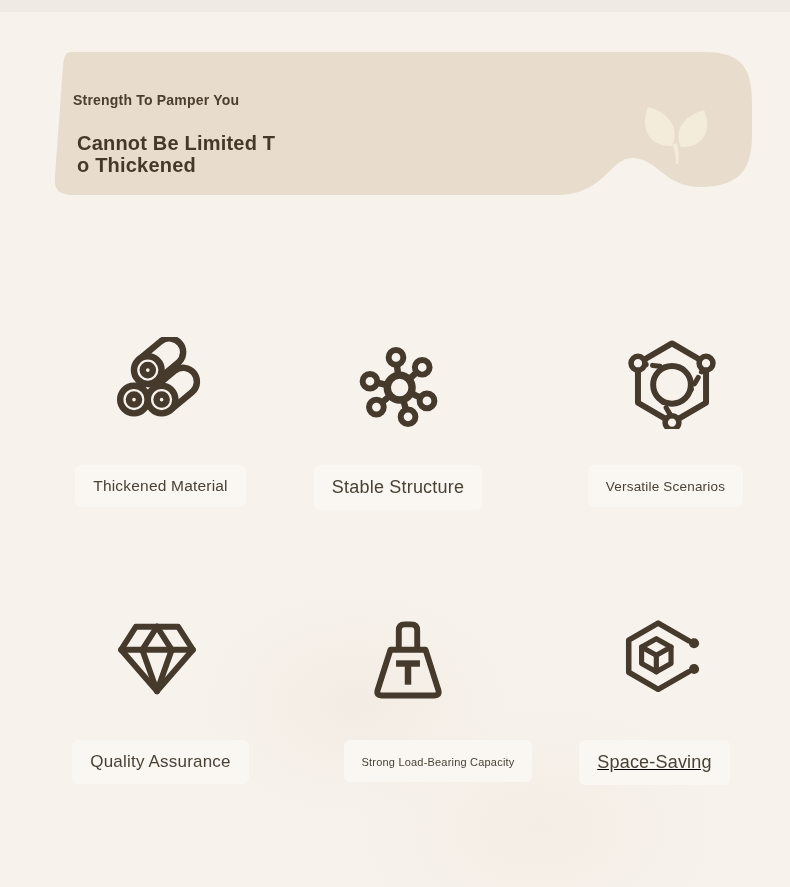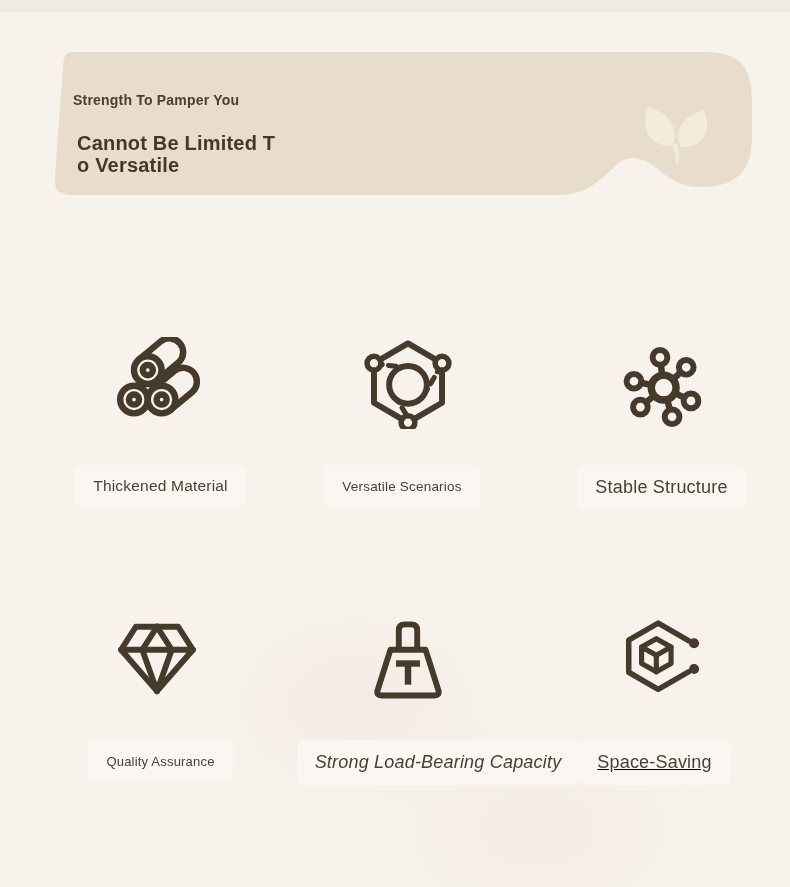--- a/index.html
+++ b/index.html
@@ -46,22 +46,22 @@
     margin-top:36px;
     background:var(--label-card,#faf7f2);
     border-radius:6px;
     padding:12px 18px;
     white-space:nowrap;
   }
   .label { color:var(--label,#4a4135); letter-spacing:0.2px; }
   .f1 .label-card { transform:translateX(16px); }  .f1 .label { font-size:15.5px; }
   .f2 .label-card { transform:translateX(-6px); }  .f2 .label { font-size:13.5px; }
   .f3 .label-card { transform:translateX(-10px); } .f3 .label { font-size:18px; }
-  .f4 .label-card { transform:translateX(16px); }  .f4 .label { font-size:13px; }
-  .f5 .label-card { transform:translateX(30px); }  .f5 .label { font-size:18px;font-style:italic; }
+  .f4 .label-card { transform:translateX(16px); }  .f4 .label { font-size:17px; }
+  .f5 .label-card { transform:translateX(30px); }  .f5 .label { font-size:11px; }
   .f6 .label-card { transform:translateX(-17px);text-decoration:underline; } .f6 .label { font-size:18px; }
 </style>
 </head>
 <body>
 
 <div class="screen">
 
   <div>
     <svg class="banner-svg" viewBox="0 0 790 210" aria-hidden="true">
 
@@ -79,61 +79,41 @@
 
       <g fill="var(--leaf,#f4ecdb)">
         <path d="M 648 95 C 639 118 651 135 672 134 C 680 117 669 100 648 95 Z"></path>
         <path d="M 704 98 C 713 120 702 136 681 135 C 673 118 684 104 704 98 Z"></path>
         <path d="M 676 152 C 676 144 675 139 672 133 L 677 131 C 679 139 679 146 678 152 Z"></path>
       </g>
     </svg>
     <div class="banner-eyebrow">Strength To Pamper You</div>
     <div class="banner-title">
       <div>Cannot Be Limited T</div>
-      <div>o Versatile</div>
+      <div>o Thickened</div>
     </div>
   </div>
 
   <div class="features">
 
     <div class="cell c1 f1">
       <div class="icon-wrap">
         <svg viewBox="0 0 100 100" fill="none" stroke="currentColor" stroke-width="7" stroke-linecap="round" stroke-linejoin="round">
           <path d="M 30.4 24.5 L 54.4 4.5 A 15 15 0 0 1 73.6 27.5 L 49.6 47.5"></path>
           <path d="M 45.4 56.5 L 69.4 36.5 A 15 15 0 0 1 88.6 59.5 L 64.6 79.5"></path>
           <circle cx="25" cy="68" r="15" fill="var(--page-bg,#f7f2ec)"></circle>
           <circle cx="25" cy="68" r="5.5"></circle>
           <circle cx="40" cy="36" r="15" fill="var(--page-bg,#f7f2ec)"></circle>
           <circle cx="40" cy="36" r="5.5"></circle>
           <circle cx="55" cy="68" r="15" fill="var(--page-bg,#f7f2ec)"></circle>
           <circle cx="55" cy="68" r="5.5"></circle>
         </svg>
       </div>
       <div class="label-card">
         <span class="label">Thickened Material</span>
-      </div>
-    </div>
-
-    <div class="cell c2 f2">
-      <div class="icon-wrap">
-        <svg viewBox="0 0 100 100" fill="none" stroke="currentColor" stroke-width="6.5" stroke-linecap="round" stroke-linejoin="round">
-          <g stroke-width="5.5" stroke-dasharray="8 7">
-            <path d="M 14 29 L 62 35"></path>
-            <path d="M 86 31 L 71 57"></path>
-            <path d="M 36 64 L 49 86"></path>
-          </g>
-          <circle cx="50" cy="52" r="20.5" fill="var(--page-bg,#f7f2ec)"></circle>
-          <path d="M 50 7 L 87 28.5 L 87 71.5 L 50 93 L 13 71.5 L 13 28.5 Z"></path>
-          <circle cx="13" cy="28.5" r="7.5" fill="var(--page-bg,#f7f2ec)" stroke-width="6"></circle>
-          <circle cx="87" cy="28.5" r="7.5" fill="var(--page-bg,#f7f2ec)" stroke-width="6"></circle>
-          <circle cx="50" cy="93" r="7.5" fill="var(--page-bg,#f7f2ec)" stroke-width="6"></circle>
-        </svg>
-      </div>
-      <div class="label-card">
-        <span class="label">Versatile Scenarios</span>
       </div>
     </div>
 
     <div class="cell c3 f3">
       <div class="icon-wrap">
         <svg viewBox="0 0 100 100" fill="none" stroke="currentColor" stroke-width="7" stroke-linecap="round">
           <path d="M 54 55 L 50 22.2"></path>
           <path d="M 54 55 L 78.5 32.9"></path>
           <path d="M 54 55 L 83.7 69.5"></path>
           <path d="M 54 55 L 63.1 86.7"></path>
@@ -146,20 +126,40 @@
           <circle cx="63.1" cy="86.7" r="8" fill="var(--page-bg,#f7f2ec)" stroke-width="6.5"></circle>
           <circle cx="28.7" cy="76.2" r="8" fill="var(--page-bg,#f7f2ec)" stroke-width="6.5"></circle>
           <circle cx="21.7" cy="48.1" r="8" fill="var(--page-bg,#f7f2ec)" stroke-width="6.5"></circle>
         </svg>
       </div>
       <div class="label-card">
         <span class="label">Stable Structure</span>
       </div>
     </div>
 
+    <div class="cell c2 f2">
+      <div class="icon-wrap">
+        <svg viewBox="0 0 100 100" fill="none" stroke="currentColor" stroke-width="6.5" stroke-linecap="round" stroke-linejoin="round">
+          <g stroke-width="5.5" stroke-dasharray="8 7">
+            <path d="M 14 29 L 62 35"></path>
+            <path d="M 86 31 L 71 57"></path>
+            <path d="M 36 64 L 49 86"></path>
+          </g>
+          <circle cx="50" cy="52" r="20.5" fill="var(--page-bg,#f7f2ec)"></circle>
+          <path d="M 50 7 L 87 28.5 L 87 71.5 L 50 93 L 13 71.5 L 13 28.5 Z"></path>
+          <circle cx="13" cy="28.5" r="7.5" fill="var(--page-bg,#f7f2ec)" stroke-width="6"></circle>
+          <circle cx="87" cy="28.5" r="7.5" fill="var(--page-bg,#f7f2ec)" stroke-width="6"></circle>
+          <circle cx="50" cy="93" r="7.5" fill="var(--page-bg,#f7f2ec)" stroke-width="6"></circle>
+        </svg>
+      </div>
+      <div class="label-card">
+        <span class="label">Versatile Scenarios</span>
+      </div>
+    </div>
+
     <div class="cell c1 f4">
       <div class="icon-wrap">
         <svg viewBox="0 0 100 100" fill="none" stroke="currentColor" stroke-width="6.4" stroke-linecap="round" stroke-linejoin="round">
           <path d="M 27 16 L 73 16 L 89 41 L 50 86 L 11 41 Z"></path>
           <path d="M 11 41 L 89 41"></path>
           <path d="M 50 16 L 34 41 L 50 86"></path>
           <path d="M 50 16 L 66 41 L 50 86"></path>
         </svg>
       </div>
       <div class="label-card">

